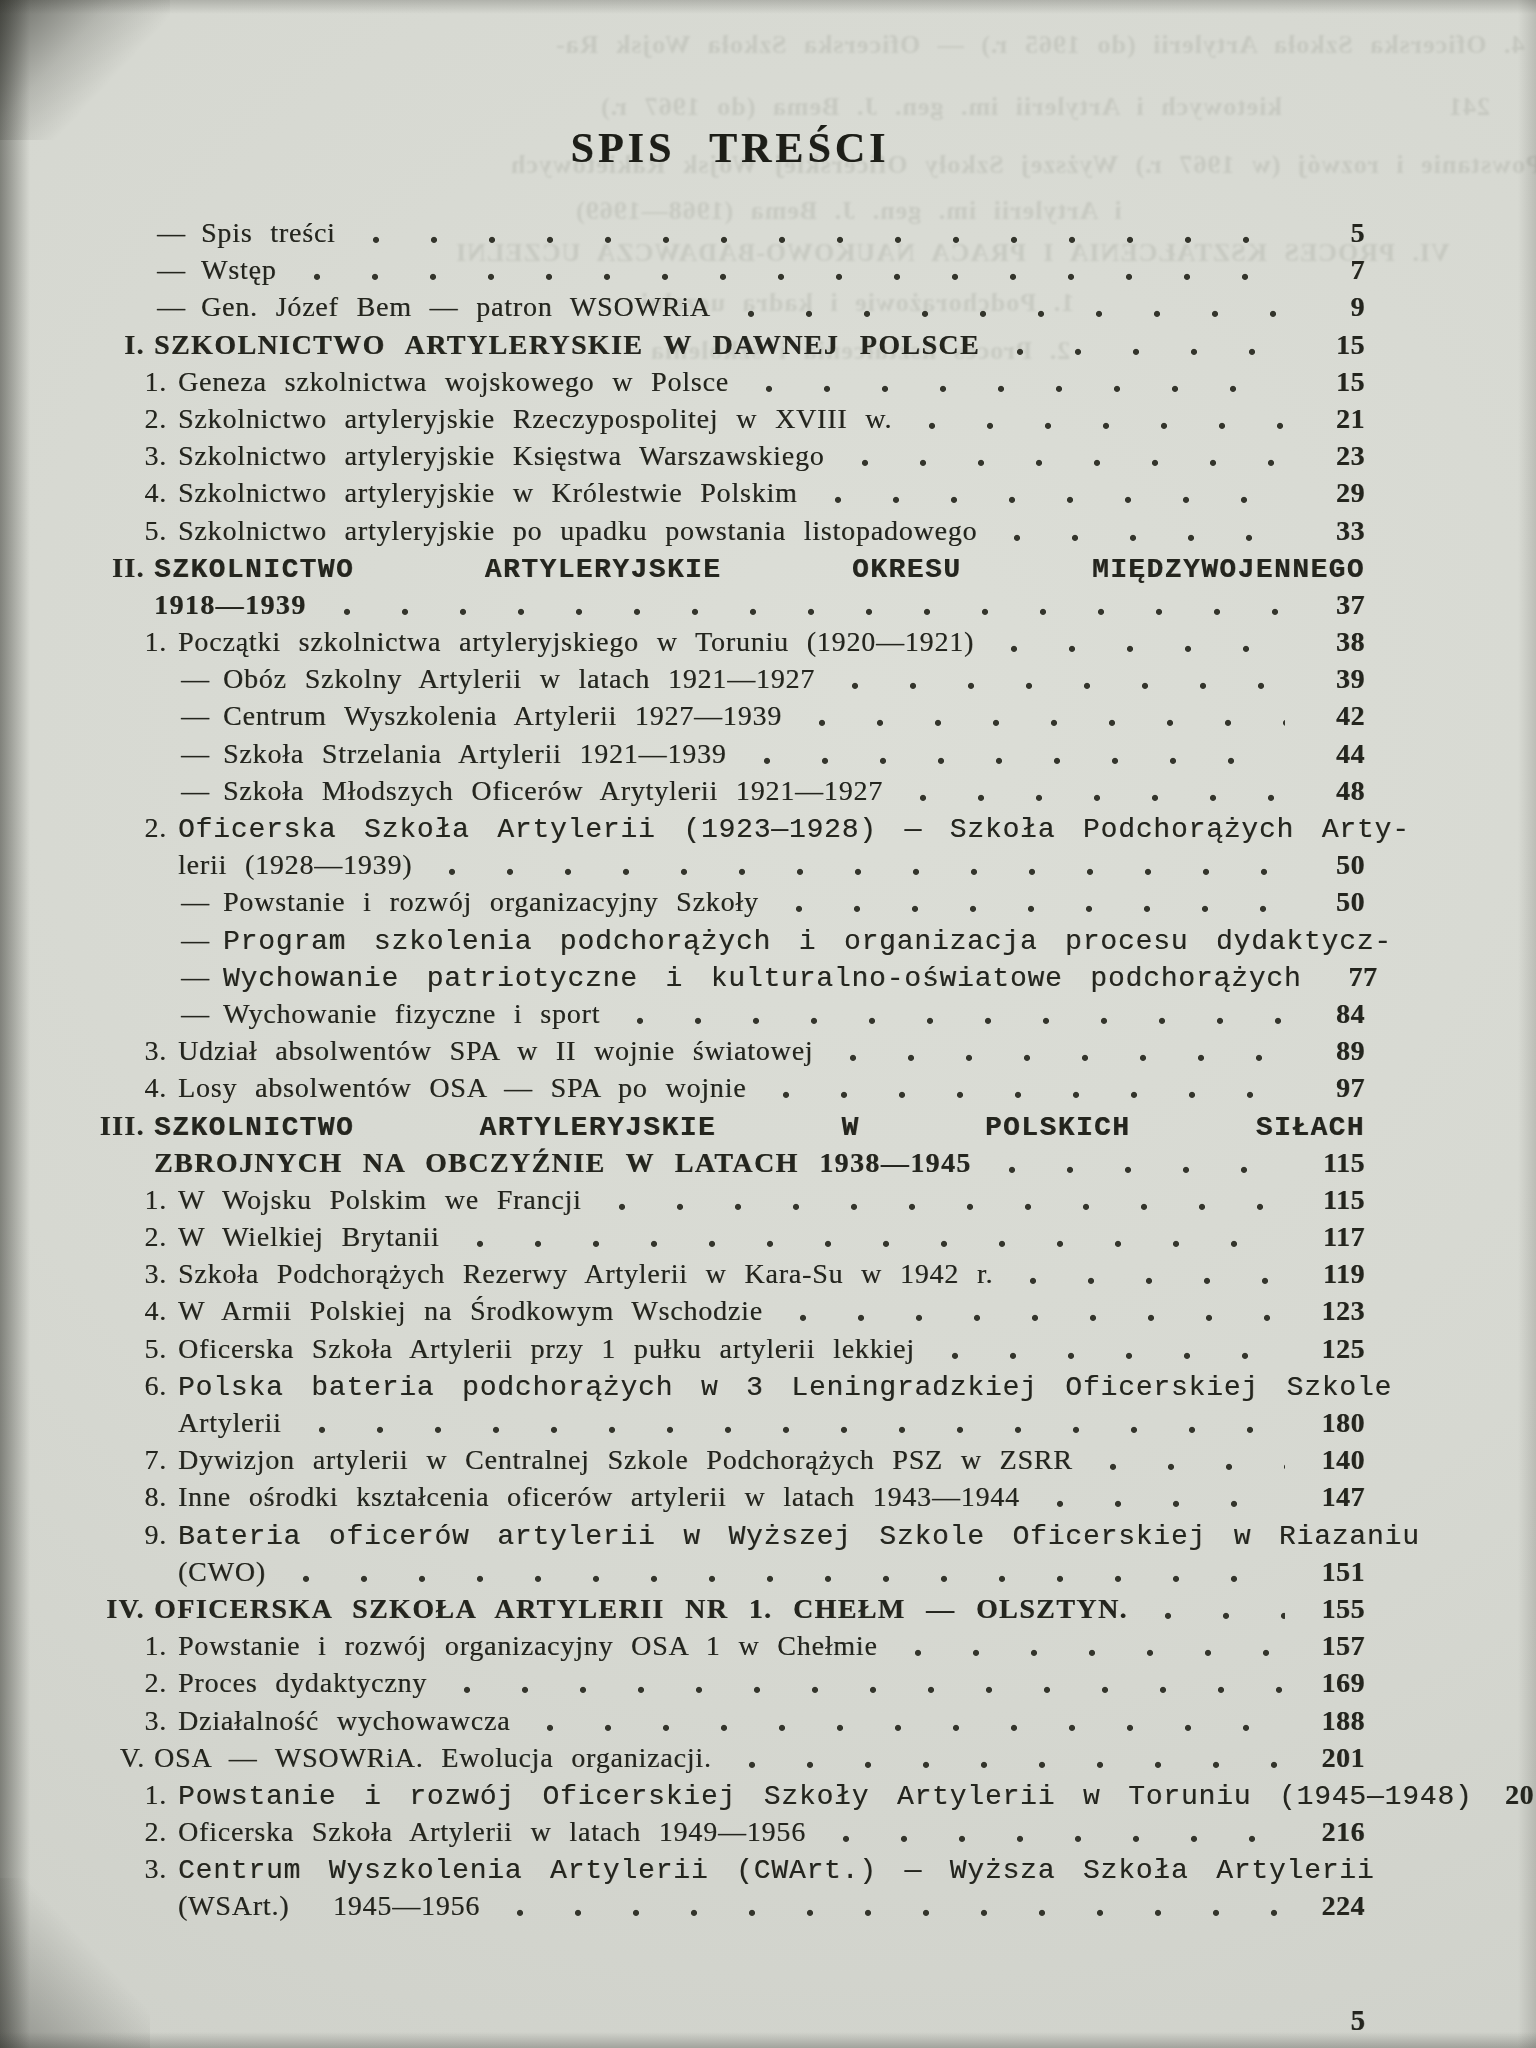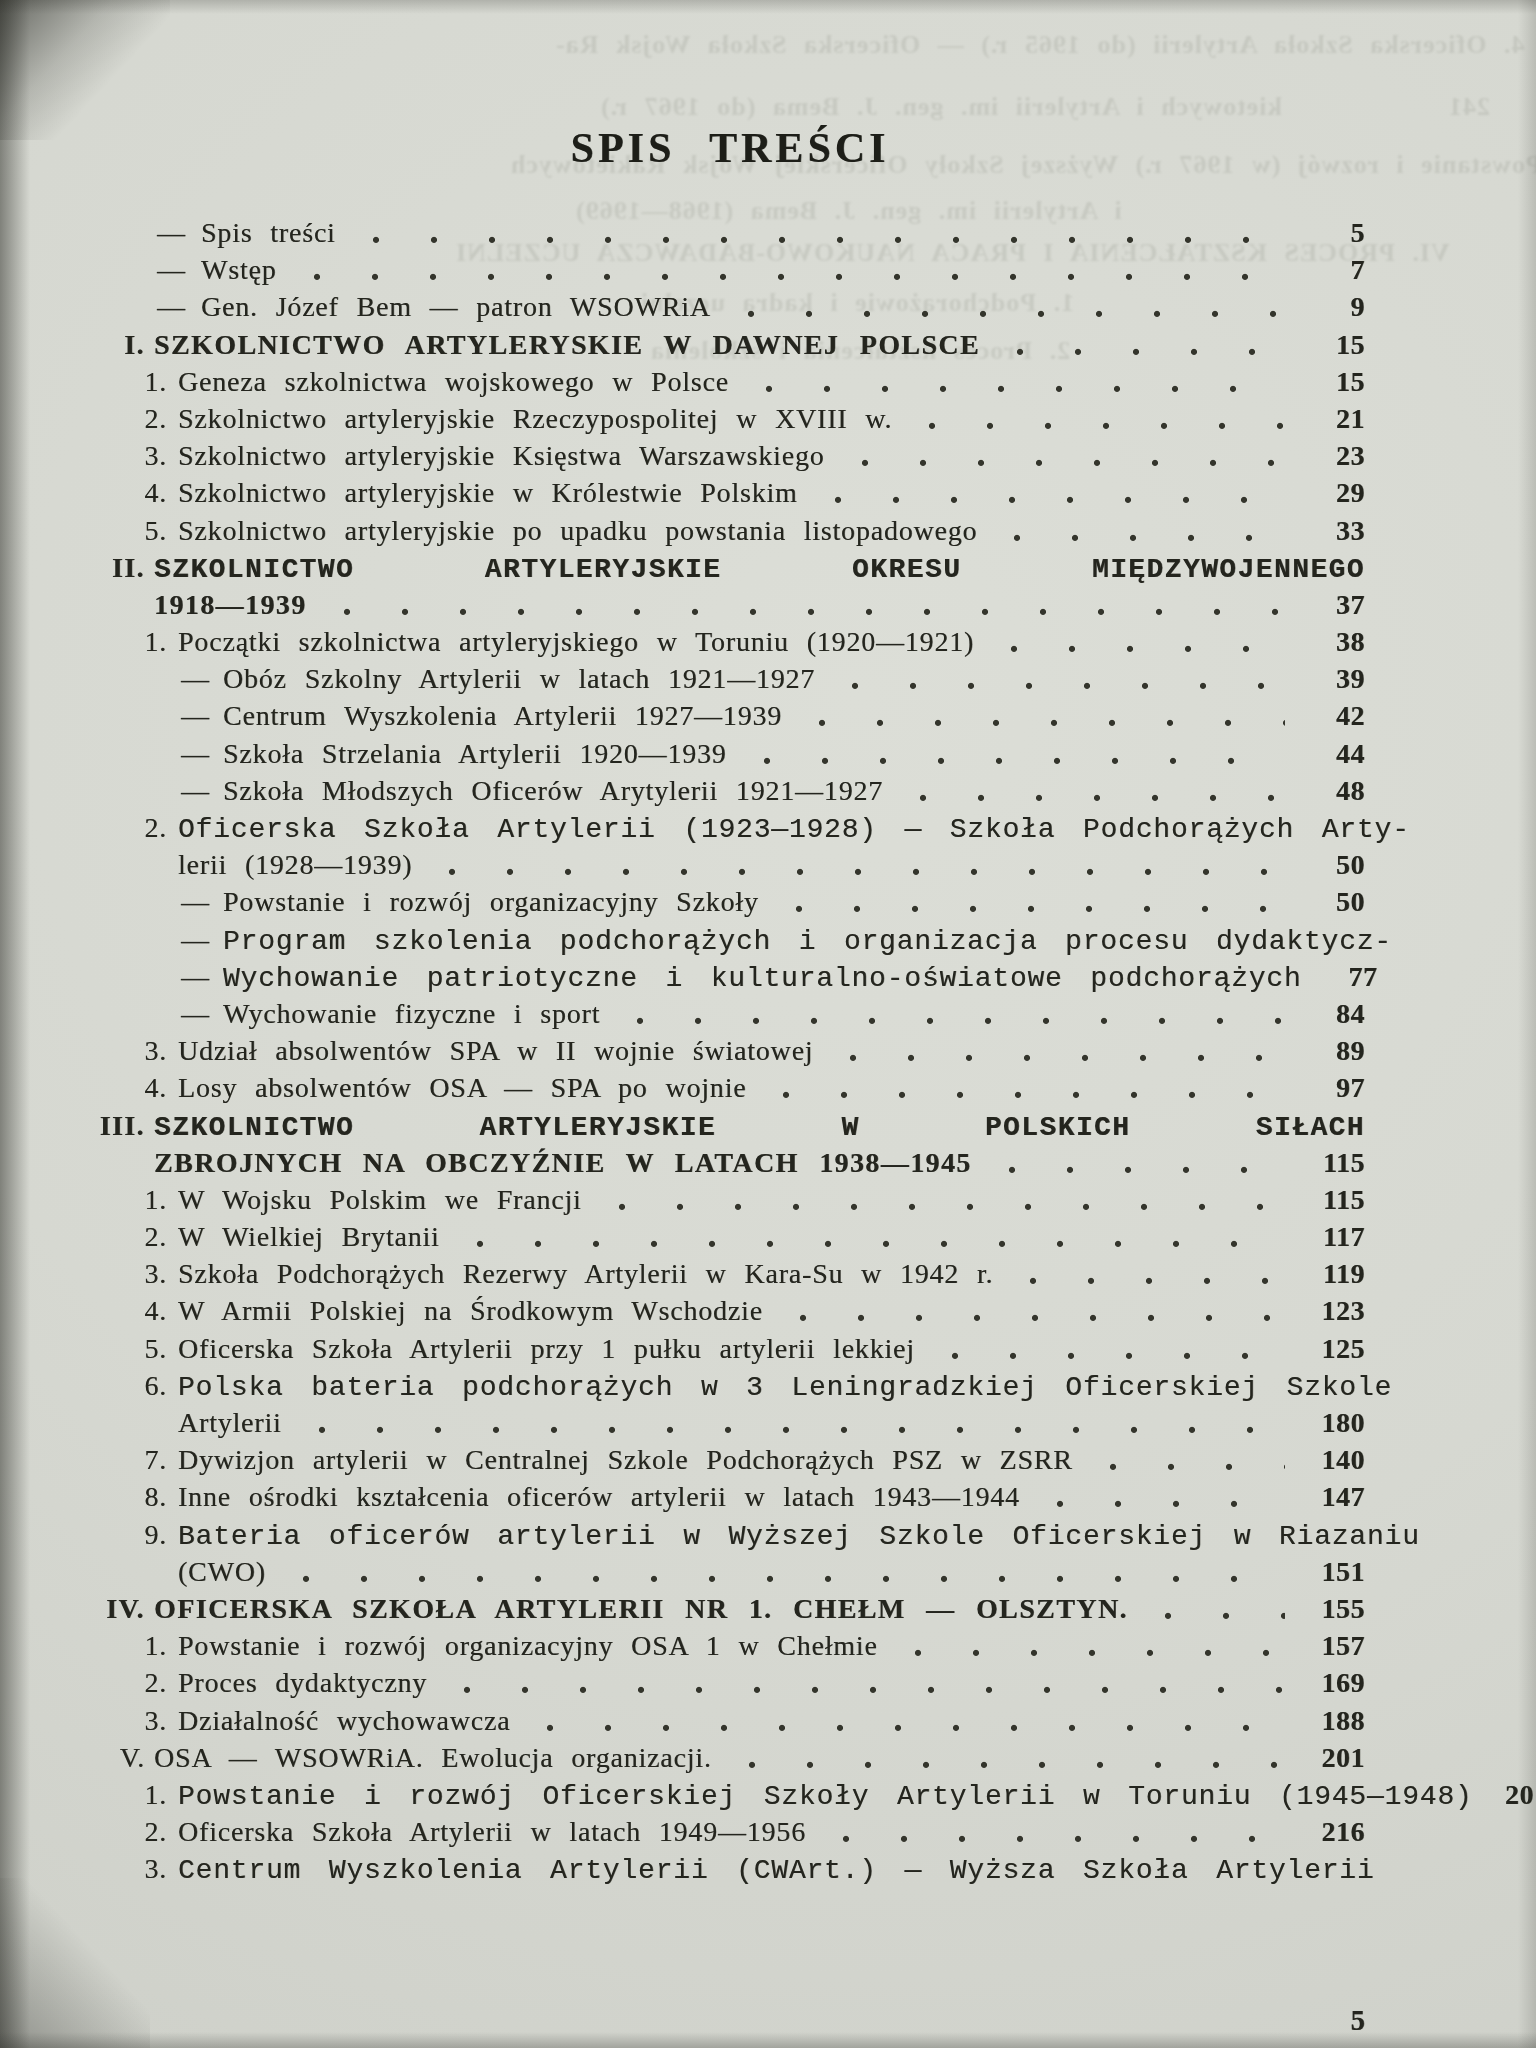--- a/index.html
+++ b/index.html
@@ -180,21 +180,21 @@
     <span class="pagenum">39</span>
   </div>
       <div class="row lvl-dash1">
     <span class="marker">—</span>
     <span class="text">Centrum Wyszkolenia Artylerii 1927—1939</span>
     <span class="leader"></span>
     <span class="pagenum">42</span>
   </div>
       <div class="row lvl-dash1">
     <span class="marker">—</span>
-    <span class="text">Szkoła Strzelania Artylerii 1920—1939</span>
+    <span class="text">Szkoła Strzelania Artylerii 1921—1939</span>
     <span class="leader"></span>
     <span class="pagenum">44</span>
   </div>
       <div class="row lvl-dash1">
     <span class="marker">—</span>
     <span class="text">Szkoła Młodszych Oficerów Arytylerii 1921—1927</span>
     <span class="leader"></span>
     <span class="pagenum">48</span>
   </div>
       <div class="row lvl-num just">
@@ -357,20 +357,26 @@
       <div class="row lvl-num">
     <span class="marker">2.</span>
     <span class="text">Oficerska Szkoła Artylerii w latach 1949—1956</span>
     <span class="leader"></span>
     <span class="pagenum">216</span>
   </div>
       <div class="row lvl-num just">
     <span class="marker">3.</span>
     <span class="text">Centrum Wyszkolenia Artylerii (CWArt.) — Wyższa Szkoła Artylerii</span>
 
+  </div>
+      <div class="row lvl-cont_num">
+
+    <span class="text">(WSArt.)  1945—1956</span>
+    <span class="leader"></span>
+    <span class="pagenum">224</span>
   </div>
     </div>
 
   <div class="folio">5</div>
 
   <div class="edge-left"></div>
   <div class="corner-tl"></div>
   <div class="corner-bl"></div>
   <div class="edge-top"></div>
   <div class="edge-bottom"></div>

